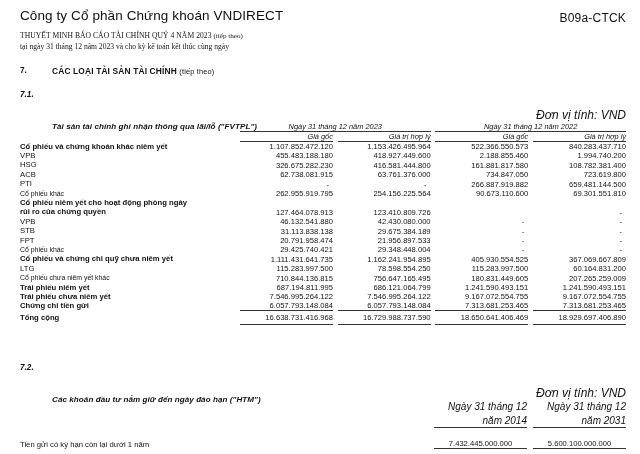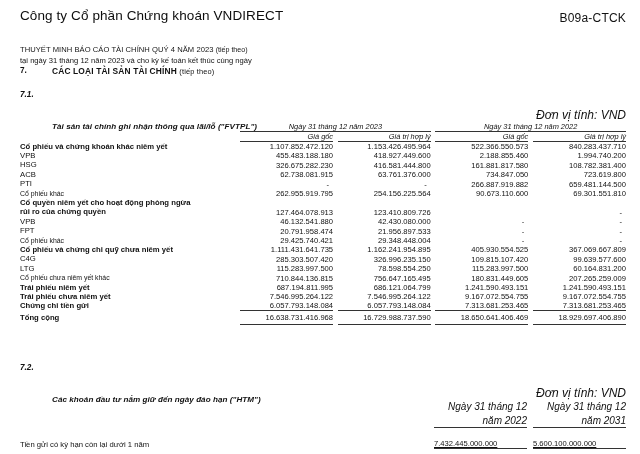--- a/index.html
+++ b/index.html
@@ -35,24 +35,25 @@
   }
   .form-code {
     position: absolute;
     right: 0;
     top: 3px;
     font-size: 12px;
     color: #111;
     letter-spacing: 0.2px;
   }
   .stmt-lines {
-    margin-top: 22px;
+    margin-top: 8px;
     font-size: 7.6px;
     line-height: 1.42;
     color: #141414;
+    font-family: Liberation Serif, serif;
   }
   .stmt-line-1 .main {
     letter-spacing: 0.05px;
   }
   .stmt-line-1 .paren {
     font-size: 7.1px;
   }
 
   
   .section {
@@ -171,27 +172,26 @@
   #htm-table .col-gap2 { width: 6px; }
   .yr-head2 {
     text-align: right;
     font-style: italic;
     font-size: 10px;
     line-height: 1.35;
     border-bottom: 0.8px solid #333;
     padding-bottom: 1.5px;
   }
   .htm-val {
-    text-align: left;
+    text-align: center;
     font-size: 7.6px;
     border-bottom: 0.8px solid #333;
     padding-top: 12px;
     padding-bottom: 1.5px;
     padding-right: 2px;
-    text-decoration: underline;
   }
   .htm-label {
     font-size: 7.7px;
     padding-top: 12px;
     padding-bottom: 1.5px;
   }
   .spacer-row td { height: 11px; }
 </style>
 </head>
 <body>
@@ -315,40 +315,50 @@
           <td class="r-label"><span class="small">Cổ phiếu khác</span></td>
           <td class="r-num">262.955.919.795</td>
           <td></td>
           <td class="r-num">254.156.225.564</td>
           <td></td>
           <td class="r-num">90.673.110.600</td>
           <td></td>
           <td class="r-num">69.301.551.810</td>
         </tr>
         <tr>
-          <td class="r-label bold"><span>Cổ quyền niêm yết cho hoạt động phòng ngừa</span><br><span>rủi ro của chứng quyền</span></td>
+          <td class="r-label bold"><span>Cổ phiếu niêm yết cho hoạt động phòng ngày</span><br><span>rủi ro của chứng quyền</span></td>
           <td class="r-num bold" style="vertical-align: bottom;">127.464.078.913</td>
           <td></td>
           <td class="r-num bold" style="vertical-align: bottom;">123.410.809.726</td>
           <td></td>
           <td class="r-num bold" style="vertical-align: bottom;"></td>
           <td></td>
           <td class="r-num bold dash" style="vertical-align: bottom;">-</td>
         </tr>
         <tr>
           <td class="r-label">VPB</td>
           <td class="r-num">46.132.541.880</td>
           <td></td>
           <td class="r-num">42.430.080.000</td>
           <td></td>
           <td class="r-num dash">-</td>
           <td></td>
           <td class="r-num dash">-</td>
         </tr>
         <tr>
+          <td class="r-label">STB</td>
+          <td class="r-num">31.113.838.138</td>
+          <td></td>
+          <td class="r-num">29.675.384.189</td>
+          <td></td>
+          <td class="r-num dash">-</td>
+          <td></td>
+          <td class="r-num dash">-</td>
+        </tr>
+        <tr>
           <td class="r-label">FPT</td>
           <td class="r-num">20.791.958.474</td>
           <td></td>
           <td class="r-num">21.956.897.533</td>
           <td></td>
           <td class="r-num dash">-</td>
           <td></td>
           <td class="r-num dash">-</td>
         </tr>
         <tr>
@@ -363,30 +373,20 @@
         </tr>
         <tr>
           <td class="r-label bold">Cổ phiếu và chứng chỉ quỹ chưa niêm yết</td>
           <td class="r-num bold">1.111.431.641.735</td>
           <td></td>
           <td class="r-num bold">1.162.241.954.895</td>
           <td></td>
           <td class="r-num bold">405.930.554.525</td>
           <td></td>
           <td class="r-num bold">367.069.667.809</td>
-        </tr>
-        <tr>
-          <td class="r-label">C4G</td>
-          <td class="r-num">285.303.507.420</td>
-          <td></td>
-          <td class="r-num">326.996.235.150</td>
-          <td></td>
-          <td class="r-num">109.815.107.420</td>
-          <td></td>
-          <td class="r-num">99.639.577.600</td>
         </tr>
         <tr>
           <td class="r-label">LTG</td>
           <td class="r-num">115.283.997.500</td>
           <td></td>
           <td class="r-num">78.598.554.250</td>
           <td></td>
           <td class="r-num">115.283.997.500</td>
           <td></td>
           <td class="r-num">60.164.831.200</td>
@@ -460,21 +460,21 @@
       <tr>
         <td></td>
           <td></td>
           <td></td>
         <td class="unit-cell">Đơn vị tính: VND</td>
       </tr>
       <tr>
         <td></td>
         <td class="yr-head2">
           <span>Ngày 31 tháng 12</span><br>
-          <span>năm 2022</span>
+          <span>năm 2014</span>
         </td>
         <td></td>
         <td class="yr-head2">
           <span>Ngày 31 tháng 12</span><br>
           <span>năm 2031</span>
         </td>
       </tr>
     </thead>
     <tbody>
       <tr class="spacer-row">

